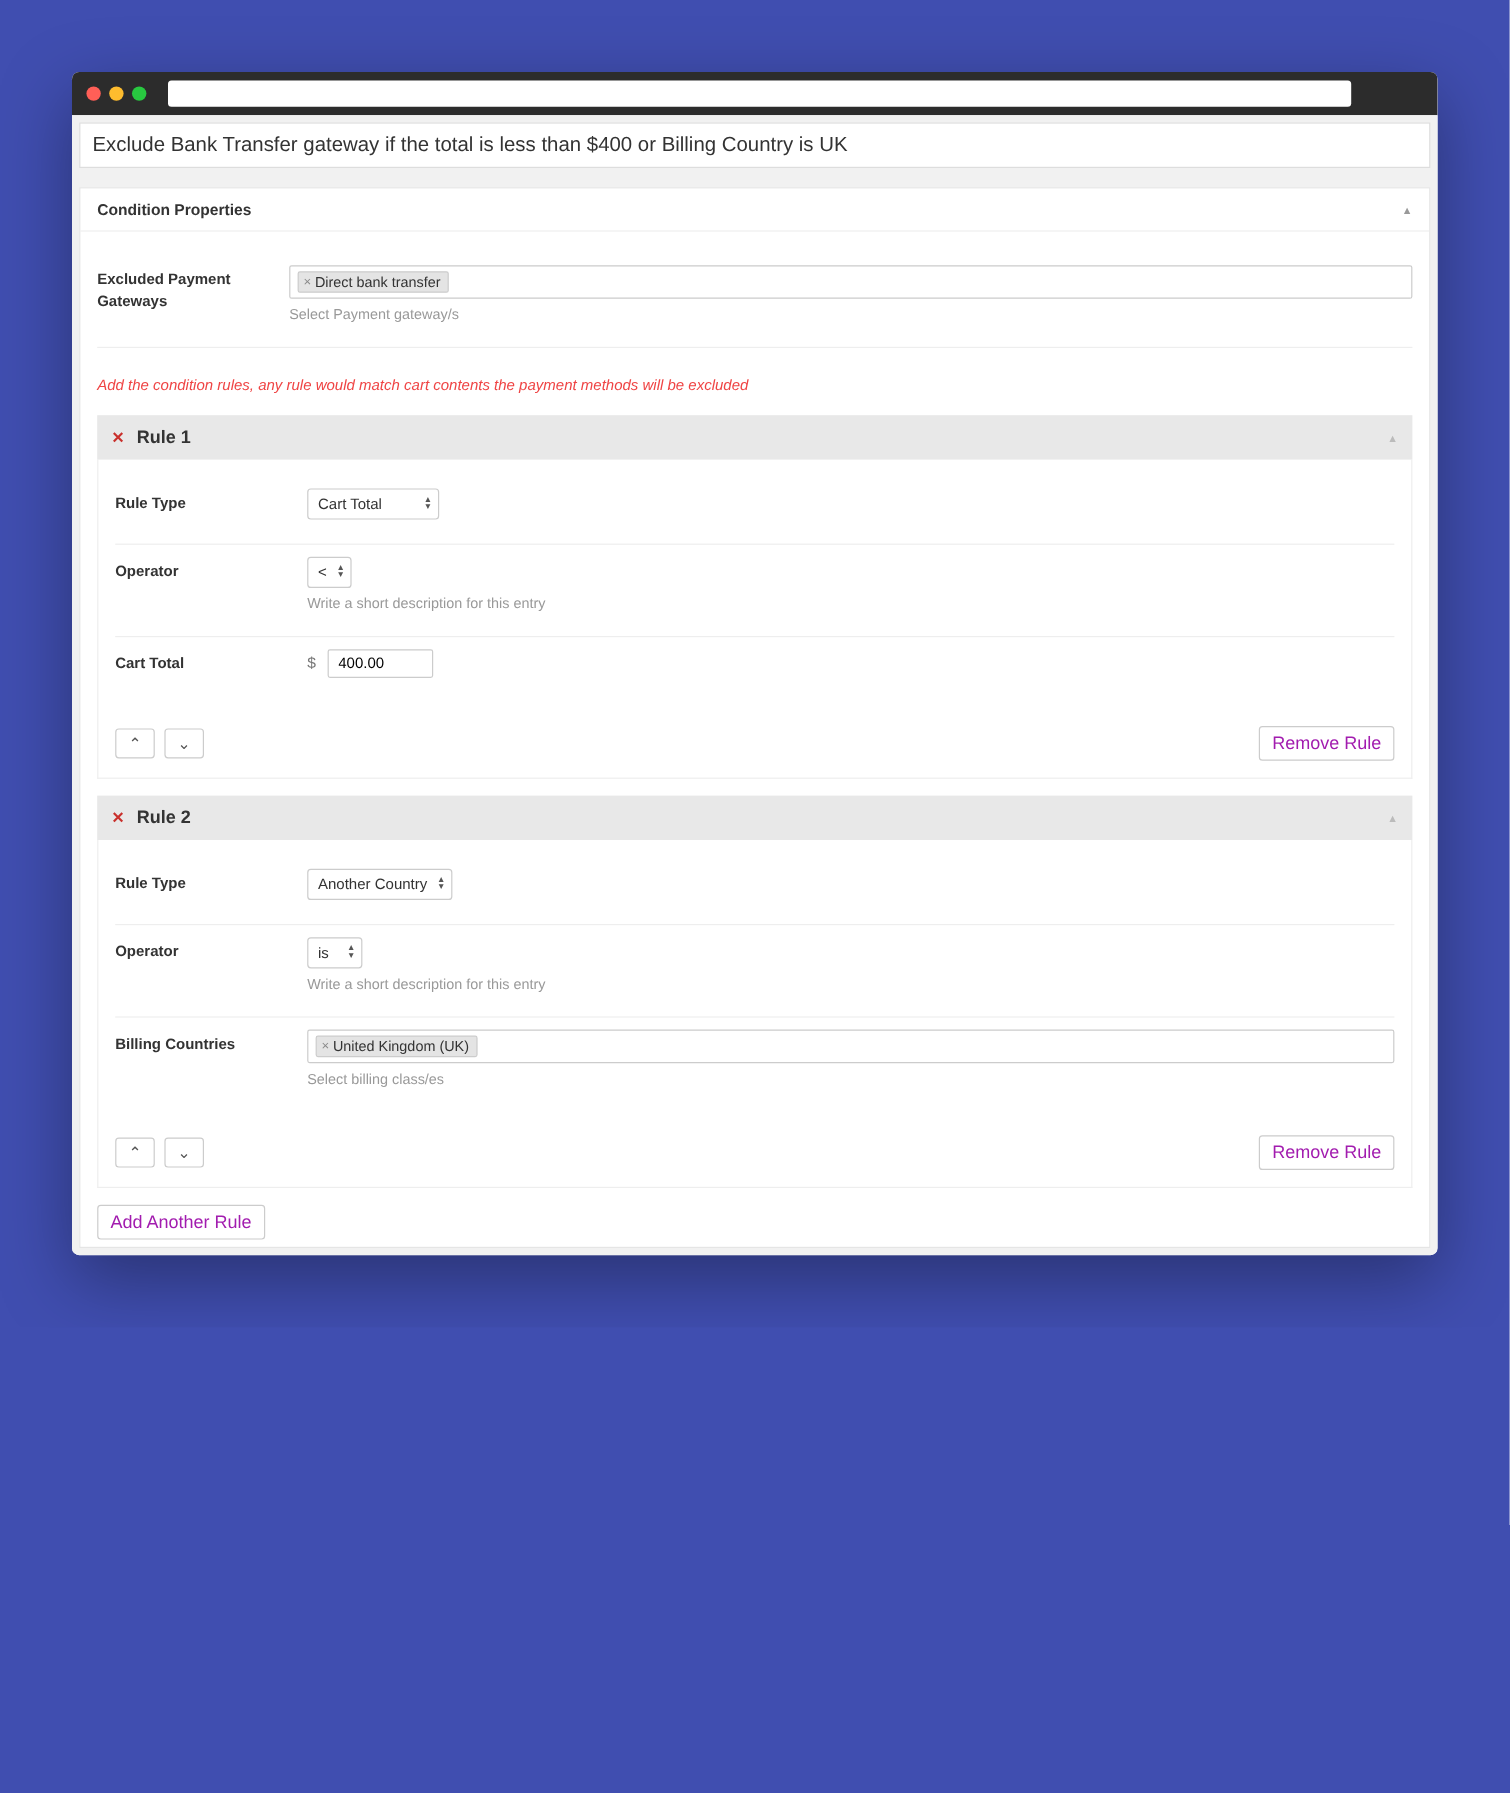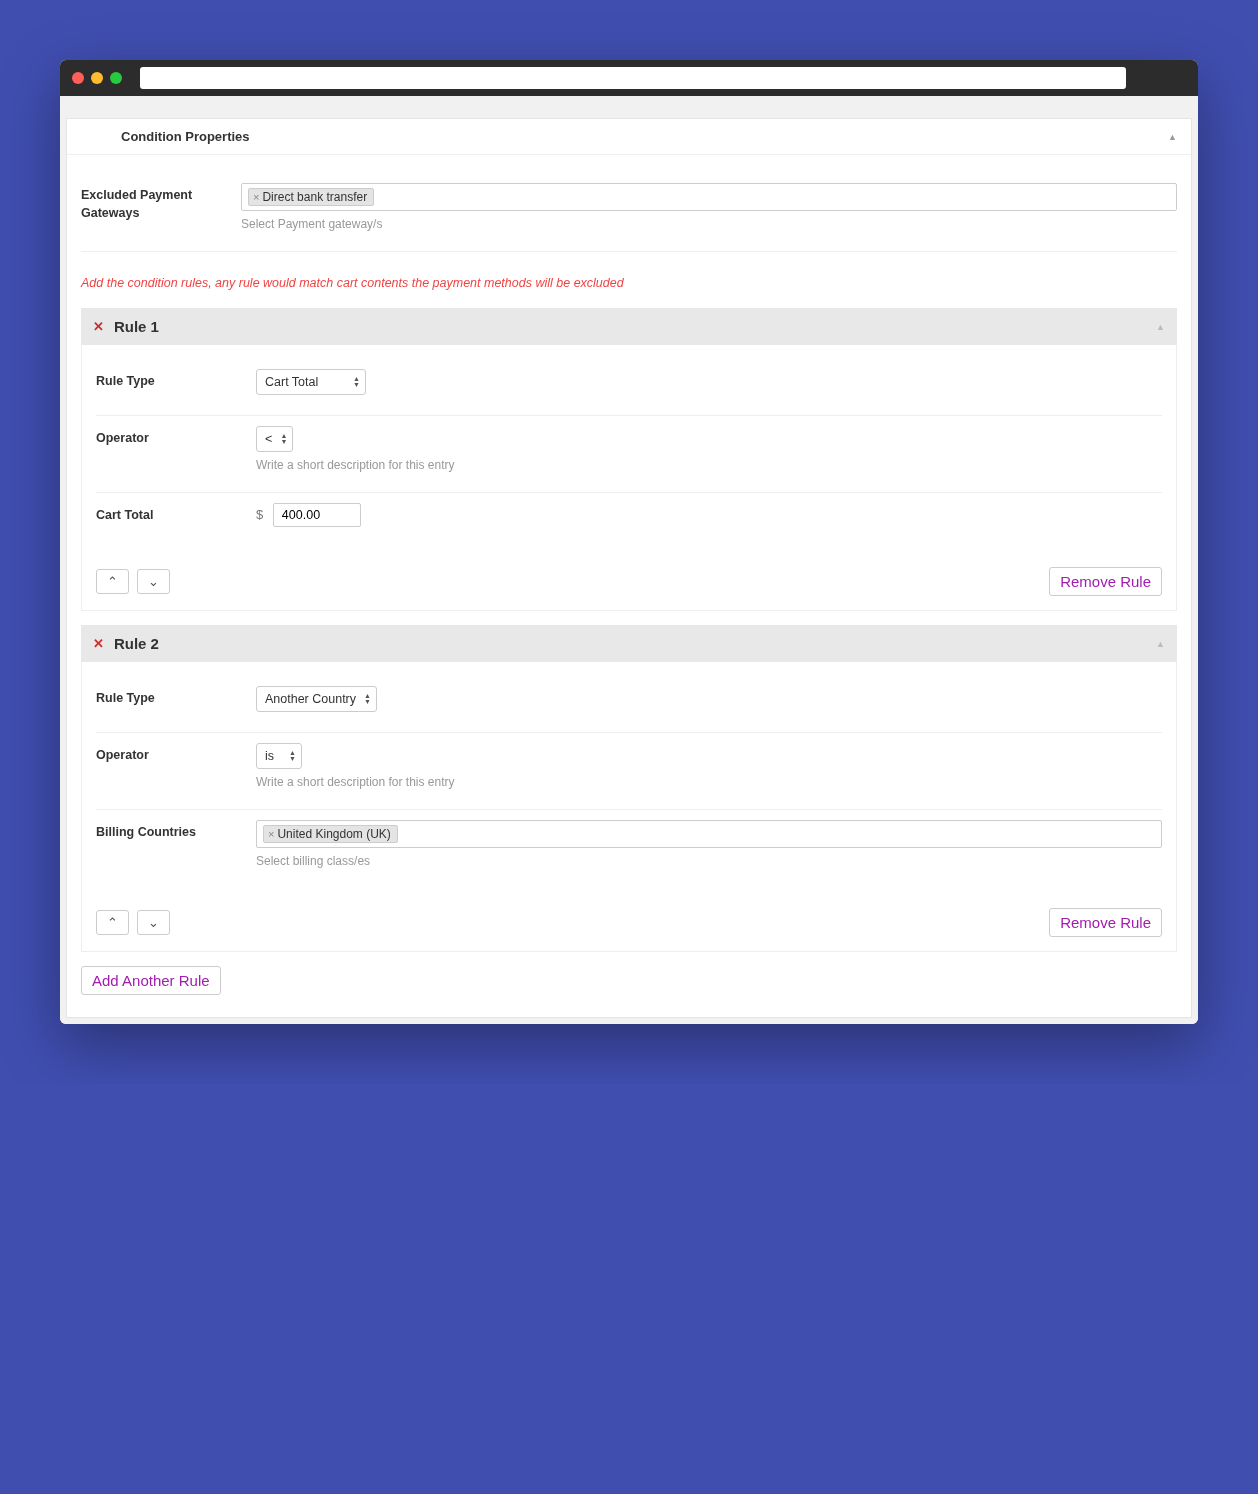--- a/index.html
+++ b/index.html
@@ -55,23 +55,23 @@
   border: 1px solid #e5e5e5;
   margin-top: 16px;
 }
 .section-header {
   display: flex;
   align-items: center;
   justify-content: space-between;
   padding: 10px 14px;
   border-bottom: 1px solid #eee;
 }
-.section-title { font-weight: 600; font-size: 13px; margin-left: 40px; }
+.section-title { font-weight: 600; font-size: 13px; }
 .collapse-caret { color: #999; font-size: 9px; cursor: pointer; }
-.section-body { padding: 18px 14px 16px 14px; }
+.section-body { padding: 18px 14px 0 14px; }
 .field-row {
   display: flex;
   align-items: flex-start;
   padding: 10px 0 20px 0;
   border-bottom: 1px solid #eee;
 }
 .field-row:last-child { border-bottom: none; }
 .field-label {
   width: 160px;
   font-weight: 600;
@@ -197,20 +197,21 @@
   <div class="titlebar">
     <div class="traffic-lights">
       <div class="tl tl-red"></div>
       <div class="tl tl-yellow"></div>
       <div class="tl tl-green"></div>
     </div>
     <div class="url-bar"></div>
   </div>
 
   <div class="content">
+    <input class="title-input" value="Exclude Bank Transfer gateway if the total is less than $400 or Billing Country is UK" style="">
 
     <div class="section">
       <div class="section-header">
         <span class="section-title">Condition Properties</span>
         <span class="collapse-caret">▲</span>
       </div>
 
       <div class="section-body">
 
         <div class="field-row">

